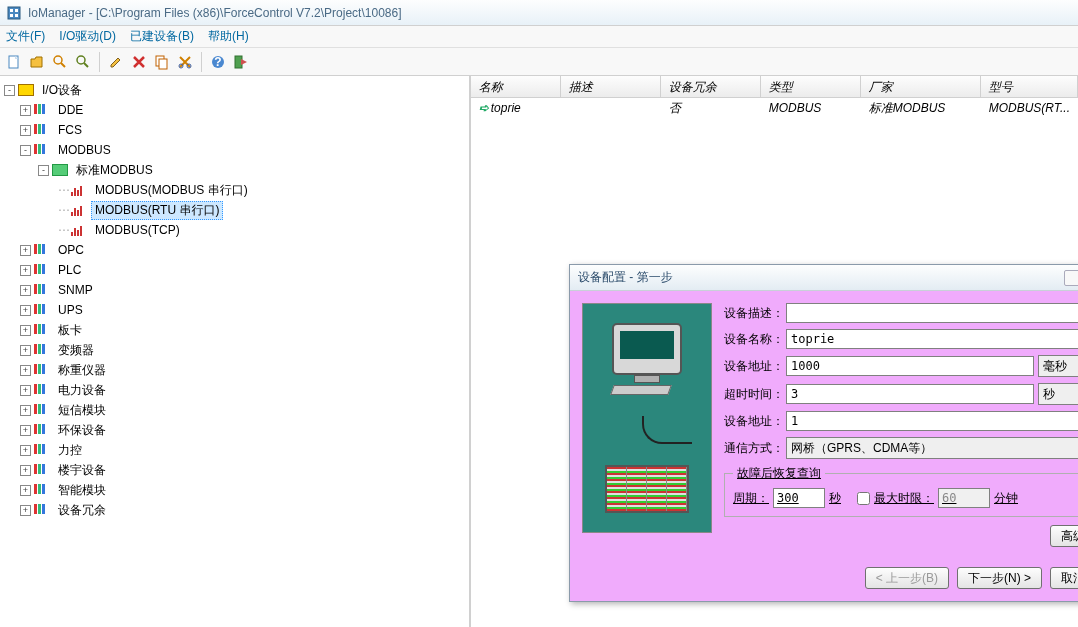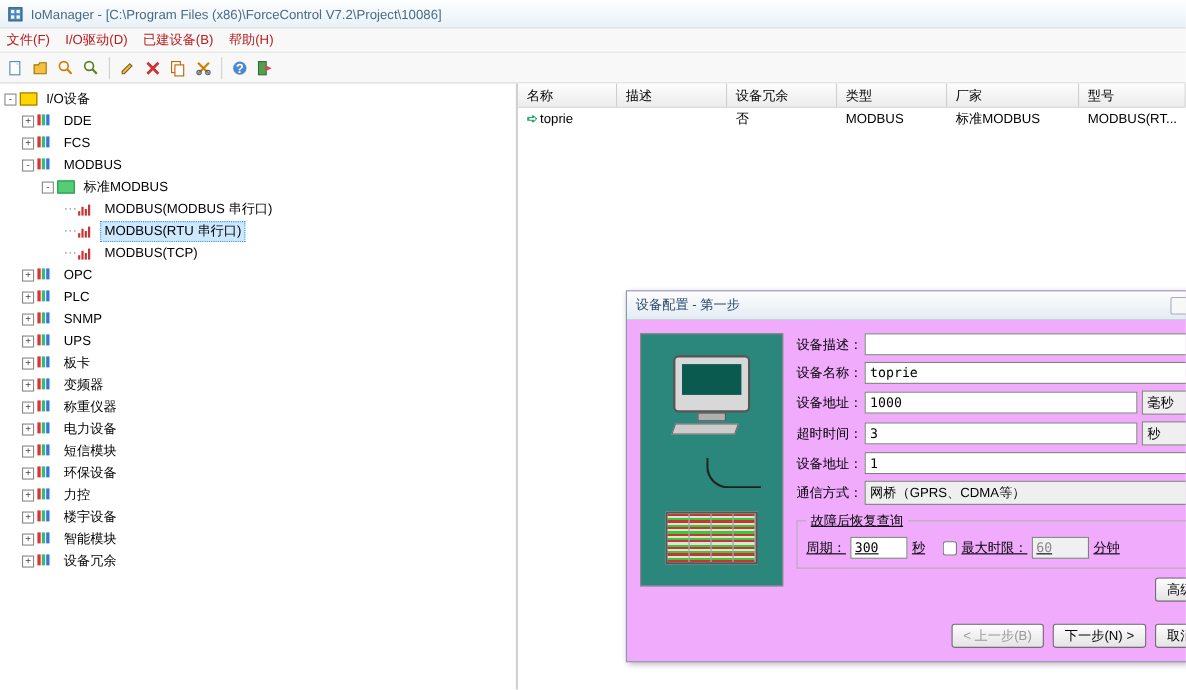--- a/index.html
+++ b/index.html
@@ -1,20 +1,20 @@
 <!DOCTYPE html>
 <html><head>
 <meta charset="utf-8">
 <style>
 * { margin: 0; padding: 0; box-sizing: border-box; font-family: "Microsoft YaHei", "SimSun", Arial, sans-serif; font-size: 12px; }
 body { background: #fff; width: 1078px; height: 627px; overflow: hidden; position: relative; }
 .titlebar { background: linear-gradient(#fdfefe, #e8f1f8); height: 26px; border-bottom: 1px solid #d0d0d0; display: flex; align-items: center; padding: 0 6px; color: #4a6a85; }
 .titlebar .icon { width: 16px; height: 16px; margin-right: 6px; }
 .menubar { background: #f8f8f8; height: 22px; display: flex; align-items: center; padding: 0 6px; border-bottom: 1px solid #e0e0e0; }
-.menubar span { color: #b91c1c; margin-right: 14px; cursor: default; }
+.menubar span { color: #0369a1; margin-right: 14px; cursor: default; }
 .toolbar { background: #f8f8f8; height: 28px; display: flex; align-items: center; padding: 0 4px; border-bottom: 1px solid #d0d0d0; gap: 3px; }
 .toolbar .tbtn { width: 20px; height: 20px; display: inline-flex; align-items: center; justify-content: center; cursor: pointer; }
 .toolbar .sep { width: 1px; height: 20px; background: #d0d0d0; margin: 0 3px; }
 .main { display: flex; height: calc(627px - 26px - 22px - 28px); }
 .tree-pane { width: 478px; border-right: 2px solid #d0d0d0; padding: 4px 0; overflow: auto; background: #fff; }
 .tree-row { display: flex; align-items: center; height: 20px; white-space: nowrap; }
 .tree-row .pm { width: 11px; height: 11px; border: 1px solid #888; font-size: 9px; line-height: 9px; text-align: center; margin-right: 3px; cursor: pointer; color: #444; }
 .tree-row .sp { display:inline-block; }
 .tree-row .dots { color: #aaa; letter-spacing: -1px; margin-right: 2px; }
 .tree-row .lbl { padding: 1px 4px; }
@@ -26,23 +26,23 @@
 .ico-cat b:nth-child(2){ background:#3b7; }
 .ico-cat b:nth-child(3){ background:#37d; }
 .ico-mf { background: #5c7; border:1px solid #294; }
 .ico-leaf { display:inline-flex; gap:1px; align-items:flex-end; }
 .ico-leaf i { width:2px; background:#c33; display:inline-block; }
 .ico-leaf i:nth-child(1){height:4px}
 .ico-leaf i:nth-child(2){height:8px}
 .ico-leaf i:nth-child(3){height:6px}
 .ico-leaf i:nth-child(4){height:10px}
 .list-pane { flex: 1; background: #fff; }
-.list-header { display: flex; height: 22px; background: linear-gradient(#fdfdfd,#ececec); border-bottom: 1px solid #d0d0d0; }
+.list-header { display: flex; height: 22px; background: linear-gradient(#fdfdfd,#ececec); border-bottom: 1px solid #d0d0d0; font-style: italic; }
 .list-header div { border-right: 1px solid #d0d0d0; padding: 3px 8px; }
-.list-row { display: flex; height: 20px; align-items: center; }
+.list-row { display: flex; height: 20px; align-items: center; font-style: italic; }
 .list-row div { padding: 2px 8px; }
 .col1{width:90px} .col2{width:100px} .col3{width:100px} .col4{width:100px} .col5{width:120px} .col6{flex:1}
 .arrow-ico { color: #2a6; font-weight: bold; margin-right: 2px; }
 
 
 .dialog { position: absolute; left: 569px; top: 264px; width: 540px; background: #f0abfc; border: 1px solid #8a9aaa; box-shadow: 2px 2px 6px rgba(0,0,0,.3); }
 .dlg-title { height: 26px; background: linear-gradient(#fdfefe,#e3ecf3); display: flex; align-items: center; padding: 0 8px; color: #2a4a6a; border-bottom: 1px solid #c8d0d8; }
 .dlg-title .close { margin-left: auto; width: 36px; height: 16px; border: 1px solid #aab; border-radius: 2px; text-align: center; font-size: 10px; line-height: 14px; cursor: pointer; background: #f8f8f8; }
 .dlg-body { display: flex; padding: 12px; gap: 12px; }
 .dlg-img { width: 130px; height: 230px; background: #2b877c; border: 1px solid #888; position: relative; display:flex; flex-direction:column; align-items:center; justify-content:space-around; padding:10px 0; }

